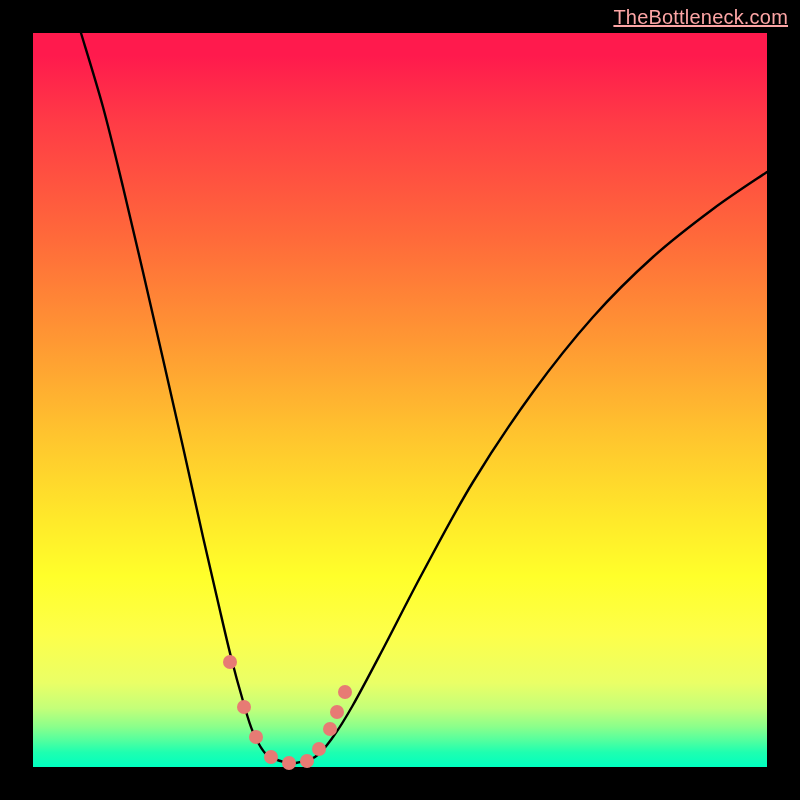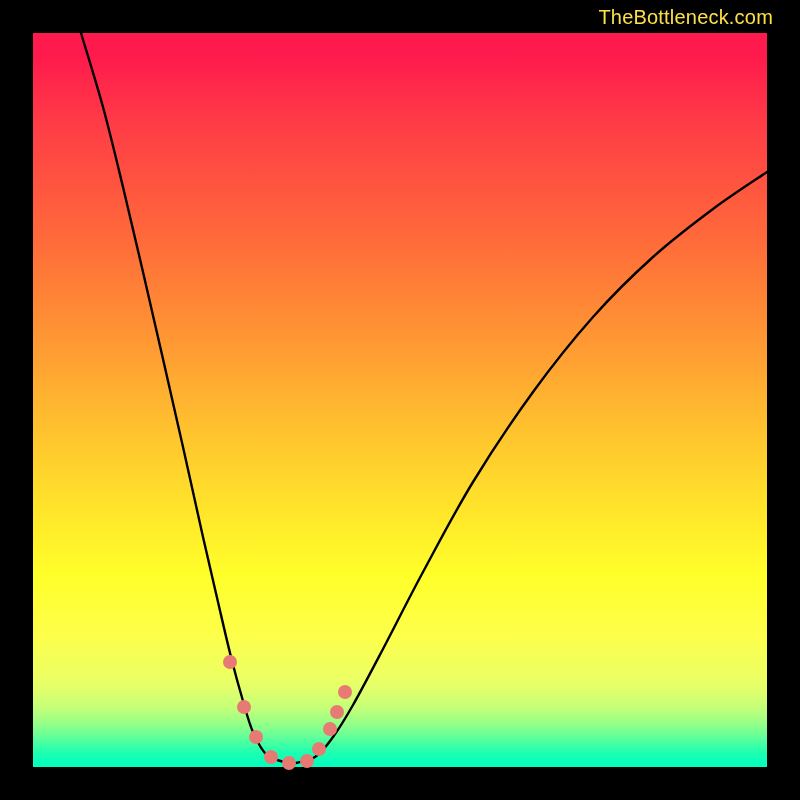--- a/index.html
+++ b/index.html
@@ -42,26 +42,27 @@
       #c4ff79 92%,
       #8bff8b 94.5%,
       #4fffa0 96.5%,
       #1effb0 98%,
       #00ffc0 100%
     );
   }
   .watermark {
     position: absolute;
     top: 6px;
-    right: 27px;
-    color: #fde047;
+    right: 12px;
+    color: #fca5a5;
     font-size: 20px;
     font-weight: 500;
     letter-spacing: 0.2px;
     user-select: none;
+    text-decoration: underline;
   }
   svg.curve {
     position: absolute;
     left: 0;
     top: 0;
     width: 734px;
     height: 734px;
     overflow: visible;
   }
 </style>

